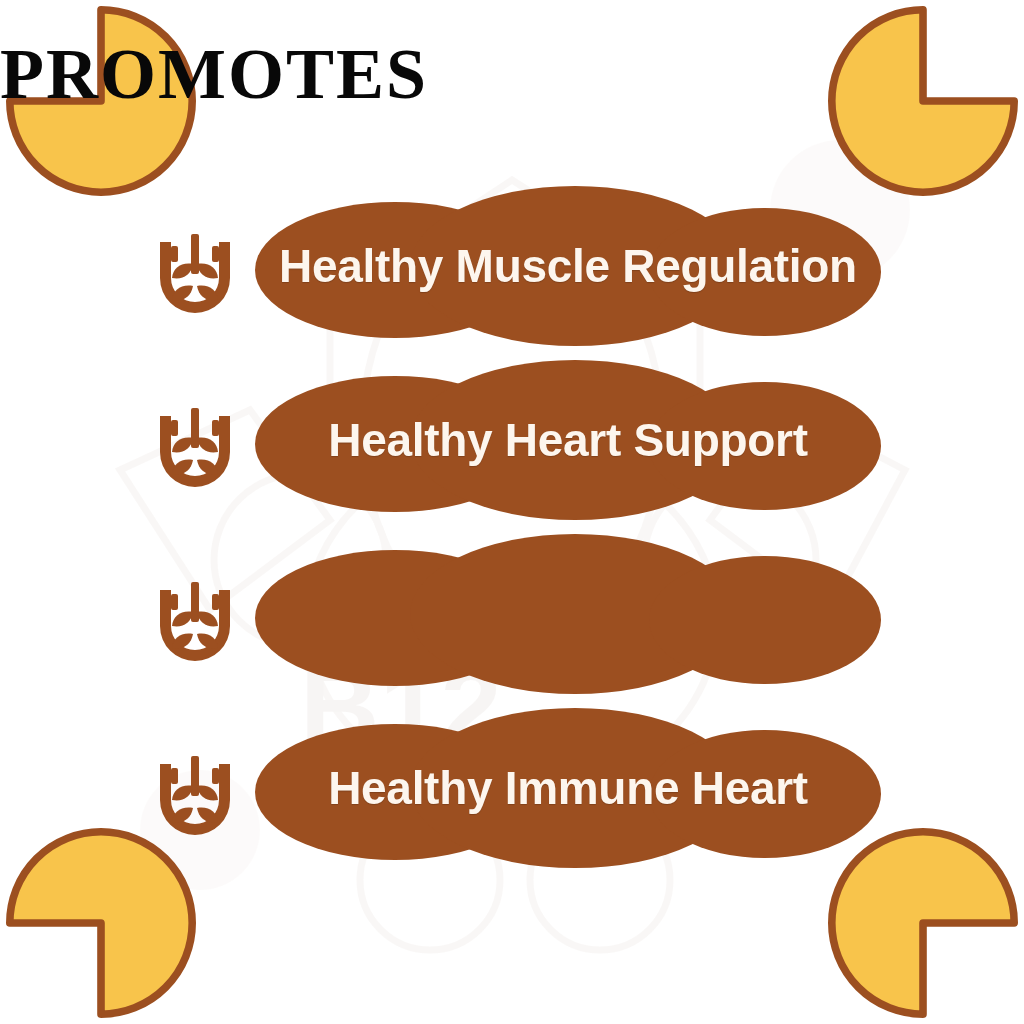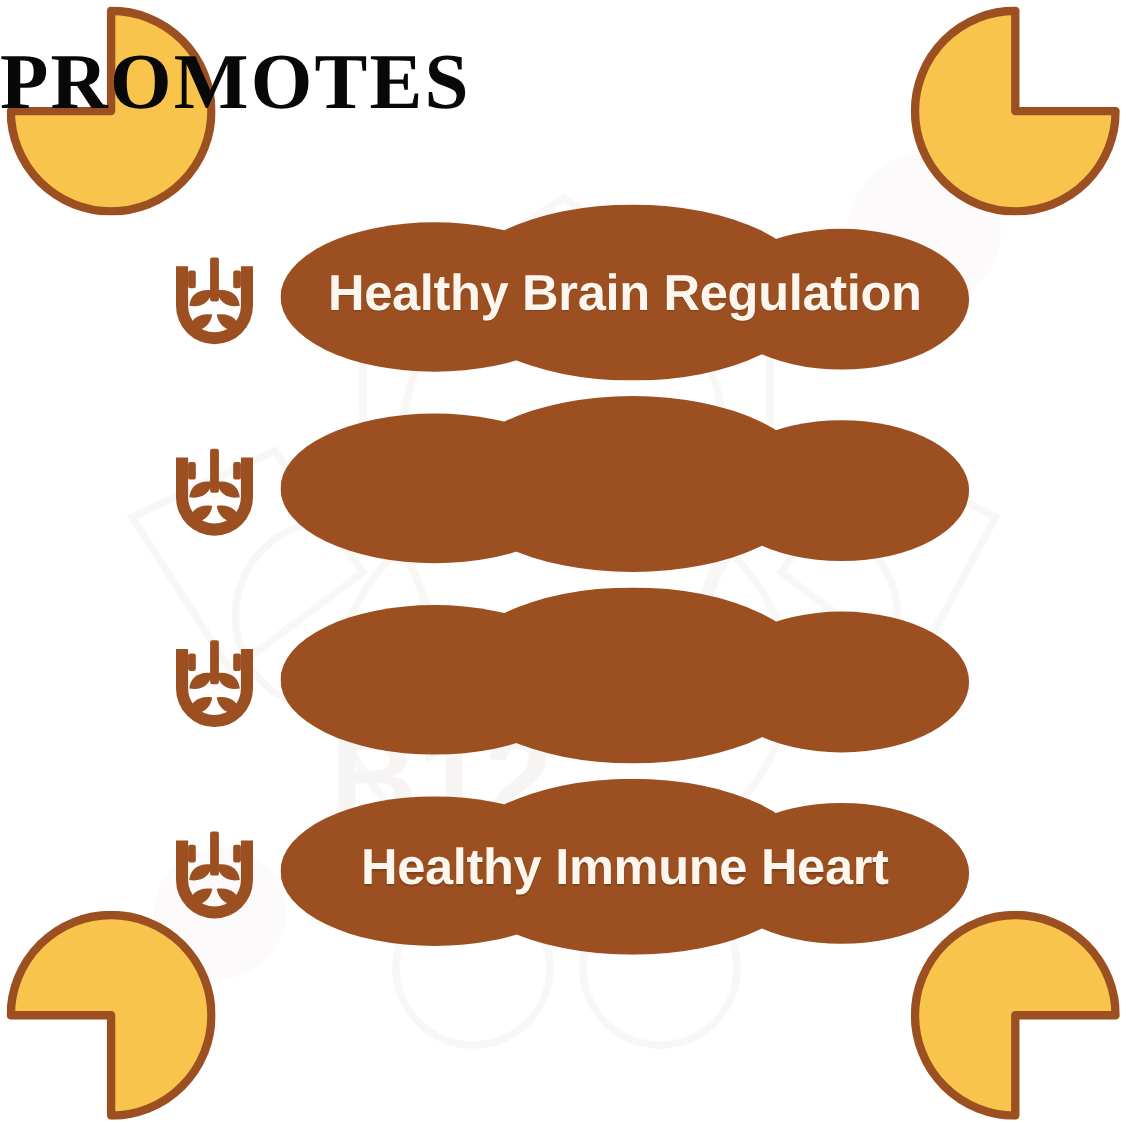--- a/index.html
+++ b/index.html
@@ -149,43 +149,44 @@
           <path d="M45 58 c12 -2 20 4 21 14 c-11 2 -19 -3 -21 -14 Z"></path>
         </g>
       </svg>
       <svg class="row-blob" viewBox="0 0 626 160" xmlns="http://www.w3.org/2000/svg" aria-hidden="true">
         <g fill="#9C4F20">
           <ellipse cx="140" cy="84" rx="140" ry="68"></ellipse>
           <ellipse cx="320" cy="80" rx="165" ry="80"></ellipse>
           <ellipse cx="510" cy="86" rx="116" ry="64"></ellipse>
         </g>
       </svg>
-      <div class="row-label">Healthy Brain Regulation</div>
-    </div>
-
-    <div class="row">
-      <svg class="row-icon" viewBox="0 0 86 92" xmlns="http://www.w3.org/2000/svg" aria-hidden="true">
-        <g fill="#9C4F20">
-          <path d="M8 14 h11 v36 a24 24 0 0 0 48 0 V14 h11 v36 a35 35 0 0 1 -70 0 Z"></path>
-          <rect x="39" y="6" width="8" height="40" rx="2"></rect>
-          <rect x="19" y="18" width="7" height="16" rx="2"></rect>
-          <rect x="60" y="18" width="7" height="16" rx="2"></rect>
-          <path d="M41 36 c-12 -2 -20 4 -21 14 c11 2 19 -3 21 -14 Z"></path>
-          <path d="M45 36 c12 -2 20 4 21 14 c-11 2 -19 -3 -21 -14 Z"></path>
-          <path d="M41 58 c-12 -2 -20 4 -21 14 c11 2 19 -3 21 -14 Z"></path>
-          <path d="M45 58 c12 -2 20 4 21 14 c-11 2 -19 -3 -21 -14 Z"></path>
-        </g>
-      </svg>
-      <svg class="row-blob" viewBox="0 0 626 160" xmlns="http://www.w3.org/2000/svg" aria-hidden="true">
-        <g fill="#9C4F20">
-          <ellipse cx="140" cy="84" rx="140" ry="68"></ellipse>
-          <ellipse cx="320" cy="80" rx="165" ry="80"></ellipse>
-          <ellipse cx="510" cy="86" rx="116" ry="64"></ellipse>
-        </g>
-      </svg>
+      <div class="row-label">Healthy Muscle Regulation</div>
+    </div>
+
+    <div class="row">
+      <svg class="row-icon" viewBox="0 0 86 92" xmlns="http://www.w3.org/2000/svg" aria-hidden="true">
+        <g fill="#9C4F20">
+          <path d="M8 14 h11 v36 a24 24 0 0 0 48 0 V14 h11 v36 a35 35 0 0 1 -70 0 Z"></path>
+          <rect x="39" y="6" width="8" height="40" rx="2"></rect>
+          <rect x="19" y="18" width="7" height="16" rx="2"></rect>
+          <rect x="60" y="18" width="7" height="16" rx="2"></rect>
+          <path d="M41 36 c-12 -2 -20 4 -21 14 c11 2 19 -3 21 -14 Z"></path>
+          <path d="M45 36 c12 -2 20 4 21 14 c-11 2 -19 -3 -21 -14 Z"></path>
+          <path d="M41 58 c-12 -2 -20 4 -21 14 c11 2 19 -3 21 -14 Z"></path>
+          <path d="M45 58 c12 -2 20 4 21 14 c-11 2 -19 -3 -21 -14 Z"></path>
+        </g>
+      </svg>
+      <svg class="row-blob" viewBox="0 0 626 160" xmlns="http://www.w3.org/2000/svg" aria-hidden="true">
+        <g fill="#9C4F20">
+          <ellipse cx="140" cy="84" rx="140" ry="68"></ellipse>
+          <ellipse cx="320" cy="80" rx="165" ry="80"></ellipse>
+          <ellipse cx="510" cy="86" rx="116" ry="64"></ellipse>
+        </g>
+      </svg>
+      <div class="row-label">Healthy Heart Support</div>
     </div>
 
     <div class="row">
       <svg class="row-icon" viewBox="0 0 86 92" xmlns="http://www.w3.org/2000/svg" aria-hidden="true">
         <g fill="#9C4F20">
           <path d="M8 14 h11 v36 a24 24 0 0 0 48 0 V14 h11 v36 a35 35 0 0 1 -70 0 Z"></path>
           <rect x="39" y="6" width="8" height="40" rx="2"></rect>
           <rect x="19" y="18" width="7" height="16" rx="2"></rect>
           <rect x="60" y="18" width="7" height="16" rx="2"></rect>
           <path d="M41 36 c-12 -2 -20 4 -21 14 c11 2 19 -3 21 -14 Z"></path>

